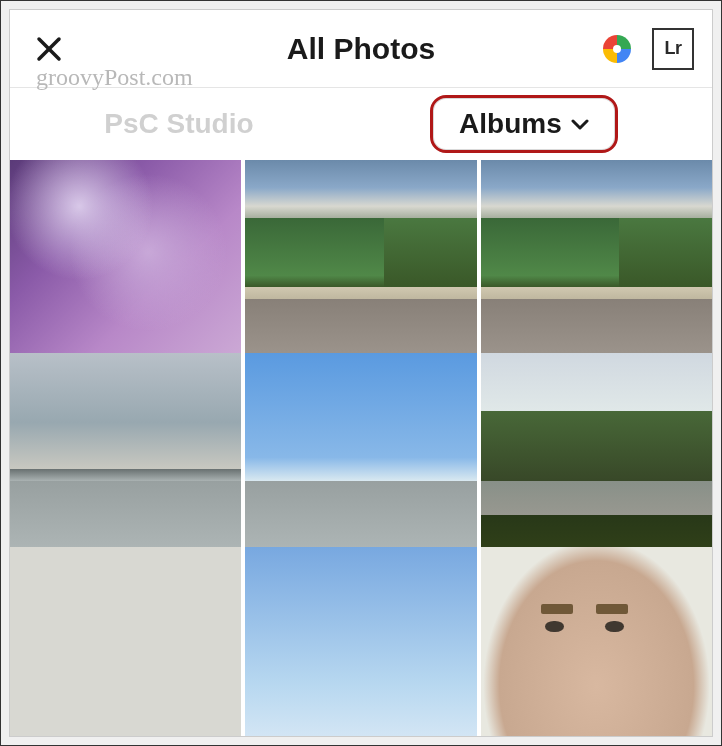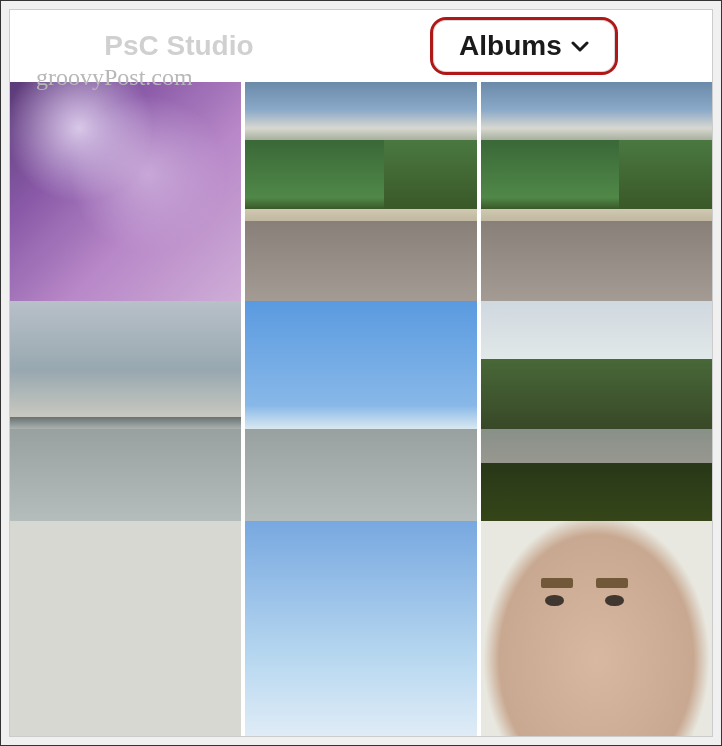--- a/index.html
+++ b/index.html
@@ -189,20 +189,43 @@
       position: absolute;
       left: 26%; top: 25%; width: 14%; height: 4%;
       background: #705838; border-radius: 2px;
       box-shadow: 55px 0 0 #705838;
     }
   </style>
 </head>
 <body>
 
 <div class="app">
+  <div class="header">
+    <div class="close-btn">
+      <svg width="28" height="28" viewBox="0 0 28 28">
+        <line x1="4" y1="4" x2="24" y2="24" stroke="#1a1a1a" stroke-width="3.5" stroke-linecap="round"></line>
+        <line x1="24" y1="4" x2="4" y2="24" stroke="#1a1a1a" stroke-width="3.5" stroke-linecap="round"></line>
+      </svg>
+    </div>
+    <div class="title">All Photos</div>
+    <div class="header-right">
+      <div class="gphotos-icon">
+        <svg width="40" height="40" viewBox="0 0 40 40">
+          <path d="M20 20 L20 6 A14 14 0 0 1 34 20 Z" fill="#34a853"></path>
+          <path d="M20 20 L34 20 A14 14 0 0 1 20 34 Z" fill="#4285f4"></path>
+          <path d="M20 20 L20 34 A14 14 0 0 1 6 20 Z" fill="#fbbc04"></path>
+          <path d="M20 20 L6 20 A14 14 0 0 1 20 6 Z" fill="#ea4335"></path>
+          <circle cx="20" cy="20" r="4" fill="#fff"></circle>
+        </svg>
+      </div>
+      <div class="lr-badge">
+        <span>Lr</span>
+      </div>
+    </div>
+  </div>
 
   <div class="watermark">groovyPost.com</div>
 
   <div class="tabs">
     <div class="tab-inactive">PsC Studio</div>
     <div class="tab-albums">
       <span>Albums</span>
       <svg width="18" height="12" viewBox="0 0 18 12">
         <path d="M2 3 L9 10 L16 3" stroke="#1a1a1a" stroke-width="3" fill="none" stroke-linecap="round" stroke-linejoin="round"></path>
       </svg>

